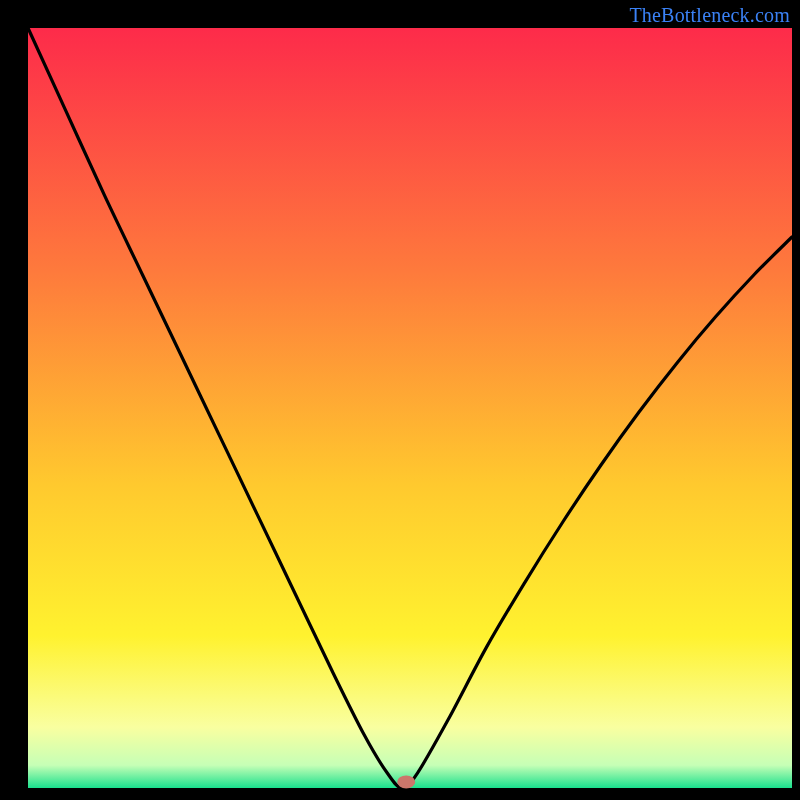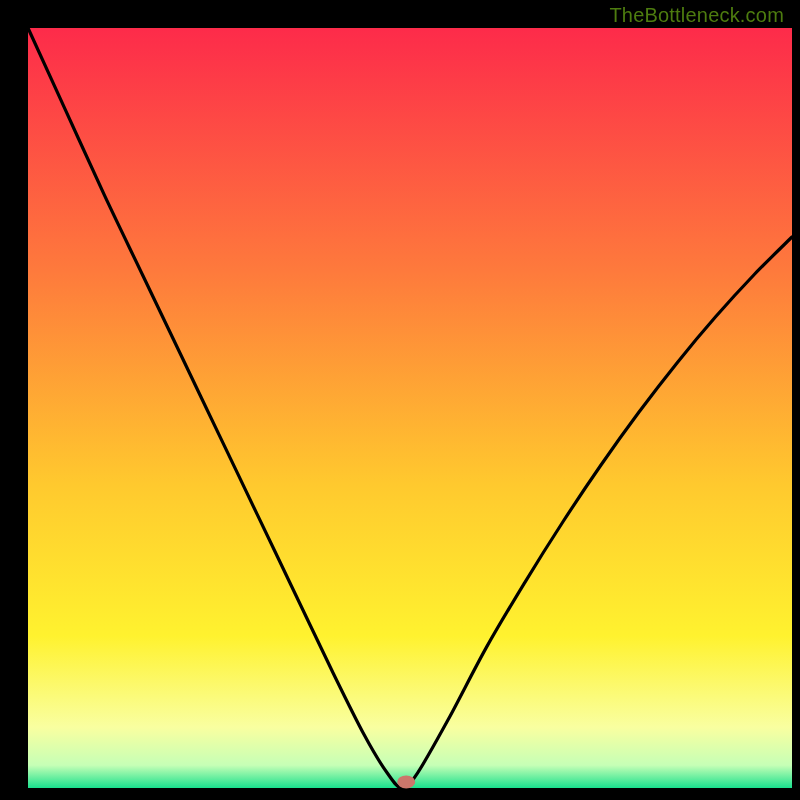--- a/index.html
+++ b/index.html
@@ -14,24 +14,24 @@
     position: absolute;
     left: 0;
     top: 0;
     width: 800px;
     height: 800px;
     background: #000;
   }
   .watermark {
     position: absolute;
     top: 4px;
-    right: 16px;
-    font-family: Liberation Sans, sans-serif;
+    right: 10px;
+    font-family: Liberation Serif, serif;
     font-size: 20px;
-    color: #4d7c0f;
+    color: #3b82f6;
     letter-spacing: 0.2px;
   }
   svg {
     position: absolute;
     left: 0;
     top: 0;
   }
 </style>
 </head>
 <body>

